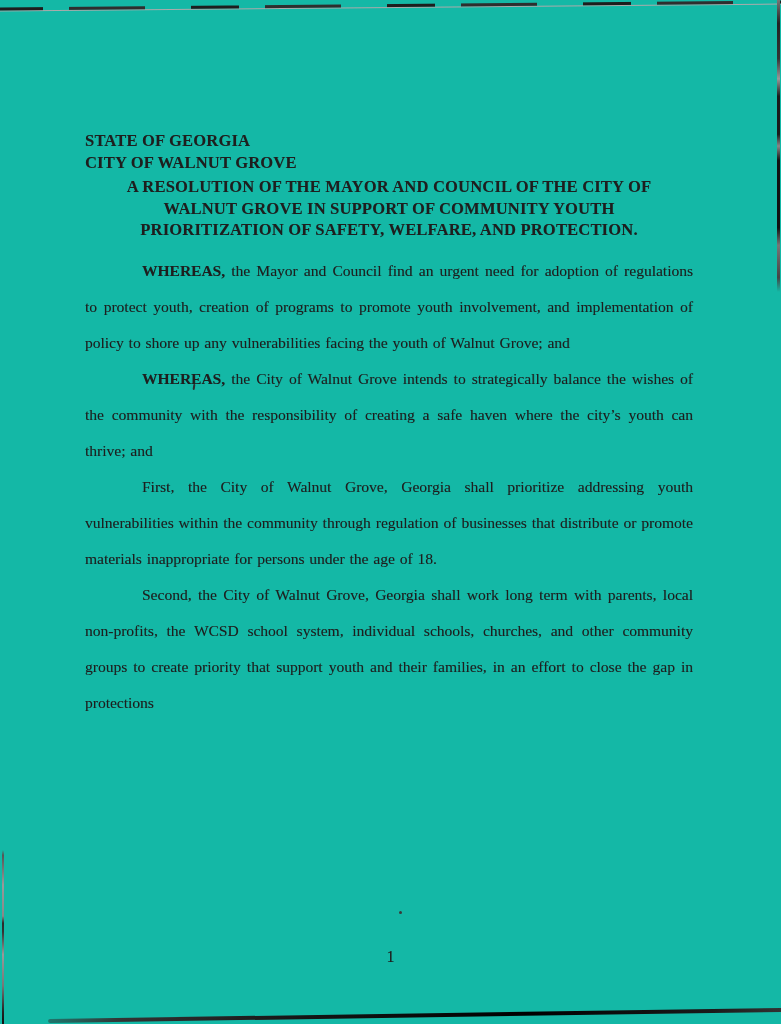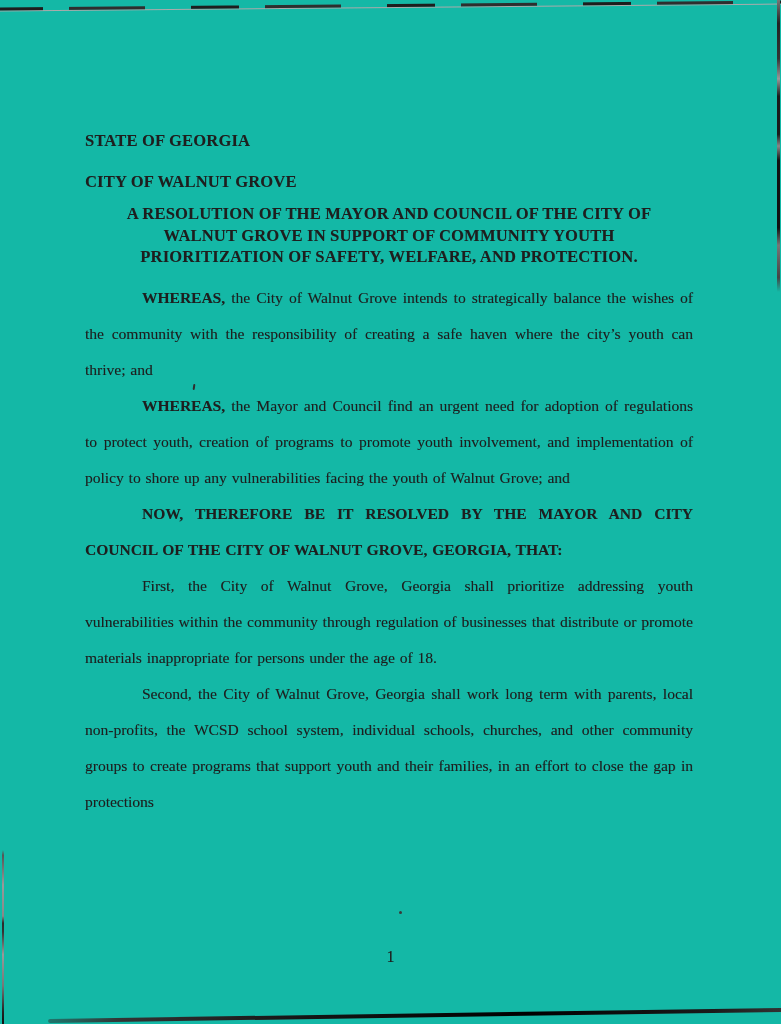--- a/index.html
+++ b/index.html
@@ -68,24 +68,24 @@
     top: 131px;
     width: 608px;
   }
   .hdr {
     margin: 0;
     font-weight: bold;
     font-size: 16.5px;
     line-height: 19px;
     letter-spacing: 0.2px;
   }
-  .hdr.city { margin-top: 22px; }
+  .hdr.city { margin-top: 3px; }
   .hdr.res  { margin-top: 15px; text-align: center; }
   .hdr.title {
-    margin: 12px auto 12px auto;
+    margin: 4px auto 12px auto;
     width: 596px;
     text-align: center;
     line-height: 21.5px;
   }
   .para {
     margin: 0;
     font-size: 15.5px;
     line-height: 36px;
     text-align: justify;
     text-indent: 57px;
@@ -116,27 +116,26 @@
   <div class="artifact speck-2"></div>
 
   <div class="content">
 
     <p class="hdr">STATE OF GEORGIA</p>
     <p class="hdr city">CITY OF WALNUT GROVE</p>
     <p class="hdr title">A RESOLUTION OF THE MAYOR AND COUNCIL OF THE CITY OF WALNUT GROVE IN SUPPORT OF COMMUNITY YOUTH PRIORITIZATION OF SAFETY, WELFARE, AND PROTECTION.</p>
 
 
 
+    <p class="para"><span class="lead">WHEREAS,</span><span> the Mayor and Council find an urgent need for adoption of regulations to protect youth, creation of programs to promote youth involvement, and implementation of policy to shore up any vulnerabilities facing the youth of Walnut Grove; and</span></p>
+
     <p class="para"><span class="lead">WHEREAS,</span><span> the City of Walnut Grove intends to strategically balance the wishes of the community with the responsibility of creating a safe haven where the city’s youth can thrive; and</span></p>
 
-    <p class="para"><span class="lead">WHEREAS,</span><span> the Mayor and Council find an urgent need for adoption of regulations to protect youth, creation of programs to promote youth involvement, and implementation of policy to shore up any vulnerabilities facing the youth of Walnut Grove; and</span></p>
-
-    <p class="para bold-para"><span class="lead">NOW, THEREFORE BE IT RESOLVED BY THE MAYOR AND CITY COUNCIL OF THE CITY OF WALNUT GROVE, GEORGIA, THAT:</span><span></span></p>
 
     <p class="para"><span class="lead"></span><span>First, the City of Walnut Grove, Georgia shall prioritize addressing youth vulnerabilities within the community through regulation of businesses that distribute or promote materials inappropriate for persons under the age of 18.</span></p>
 
-    <p class="para"><span class="lead"></span><span>Second, the City of Walnut Grove, Georgia shall work long term with parents, local non-profits, the WCSD school system, individual schools, churches, and other community groups to create programs that support youth and their families, in an effort to close the gap in protections</span></p>
+    <p class="para"><span class="lead"></span><span>Second, the City of Walnut Grove, Georgia shall work long term with parents, local non-profits, the WCSD school system, individual schools, churches, and other community groups to create priority that support youth and their families, in an effort to close the gap in protections</span></p>
 
   </div>
 
   <div class="page-number">1</div>
 
 </div>
 
 </body></html>

